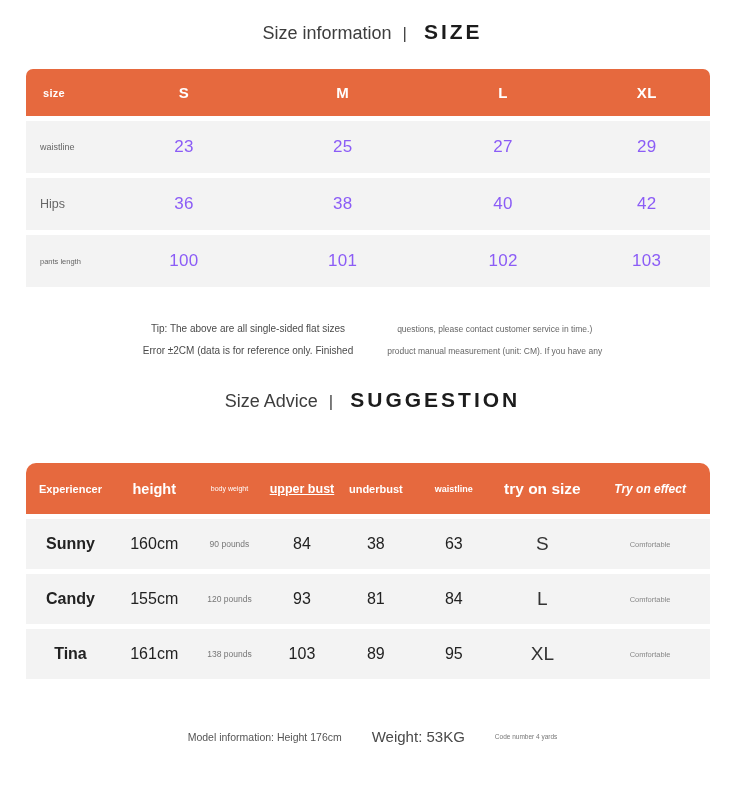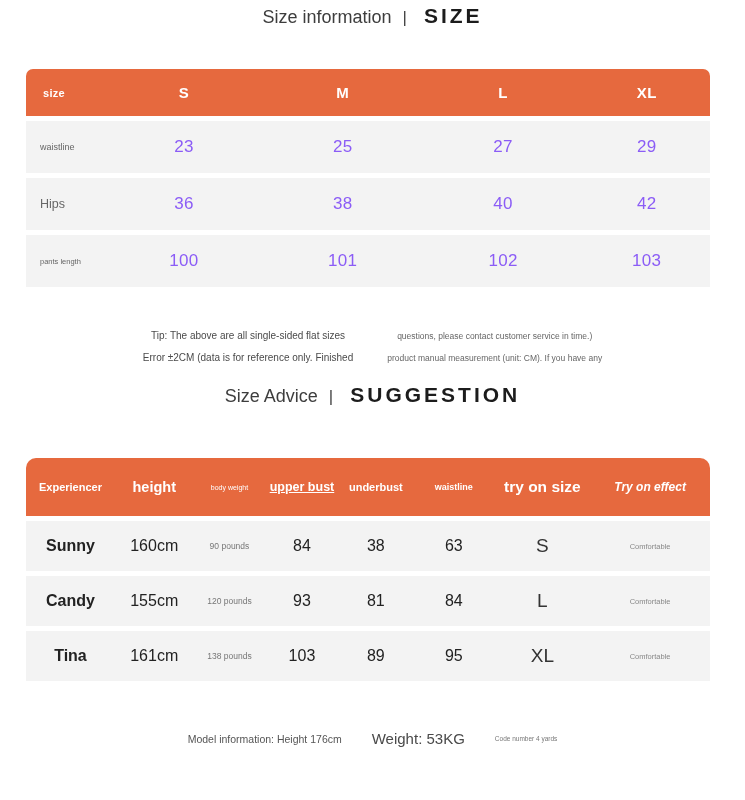--- a/index.html
+++ b/index.html
@@ -5,21 +5,21 @@
   * { box-sizing: border-box; }
   html, body {
     margin: 0; padding: 0;
     width: 745px; height: 800px;
     background: #ffffff;
     font-family: "Liberation Sans", sans-serif;
     overflow: hidden;
   }
   .section-title {
     display: flex; align-items: baseline; justify-content: center;
-    gap: 8px; padding-top: 4px; height: 40px;
+    gap: 8px; padding-top: 20px; height: 40px;
   }
   .title-left  { font-size: 18px; color: #3d3d3d; }
   .title-sep   { font-size: 17px; color: #444444; margin: 0 3px; }
   .title-right { font-size: 21px; font-weight: 700; letter-spacing: 3px; color: #1c1c1c; margin-left: 6px; }
 
   table {
     border-collapse: separate; border-spacing: 0 5px;
     width: 684px; margin-left: 26px; table-layout: fixed;
   }
   thead th {
@@ -39,30 +39,30 @@
   #size-table thead th:last-child  { border-top-right-radius: 7px; }
   #size-table thead th.size-col { font-size: 15px; letter-spacing: 0.5px; }
   #size-table tbody td { height: 52px; }
   td.row-label { text-align: left; padding-left: 14px; color: #666666; }
   .lbl-sm { font-size: 9px;  }
   .lbl-md { font-size: 12.5px; color: #4a4a4a; }
   .lbl-xs { font-size: 7.5px; }
   .t1-val { font-size: 17px; color: #8b5cf6; font-weight: 500; letter-spacing: 0.3px; }
 
   
-  .tip { display: flex; justify-content: center; align-items: flex-start; gap: 34px; margin-top: 33px; height: 46px; }
+  .tip { display: flex; justify-content: center; align-items: flex-start; gap: 34px; margin-top: 26px; height: 46px; }
   .tip-left  { font-size: 10px;  color: #4a4a4a; line-height: 22px; text-align: center; }
   .tip-right { font-size: 8.5px; color: #666666; line-height: 22px; text-align: center; }
 
   
-  #advice-title { padding-top: 0; margin-top: 12px; }
+  #advice-title { padding-top: 0; margin-top: 24px; }
 
   
   #advice-table { margin-top: 30px; }
-  #advice-table thead th { height: 58px; }
+  #advice-table thead th { height: 51px; }
   #advice-table thead th:first-child { border-top-left-radius: 10px; }
   #advice-table thead th:last-child  { border-top-right-radius: 10px; font-style: italic; }
   .h-experiencer { font-size: 11px; }
   .h-height      { font-size: 14.5px; }
   .h-bodyweight  { font-size: 7px; font-weight: 400; }
   .h-upperbust   { font-size: 12.5px; text-decoration: underline; }
   .h-underbust   { font-size: 11px; }
   .h-waistline   { font-size: 9px; }
   .h-tryonsize   { font-size: 15.5px; }
   .h-tryoneffect { font-size: 12px; }

